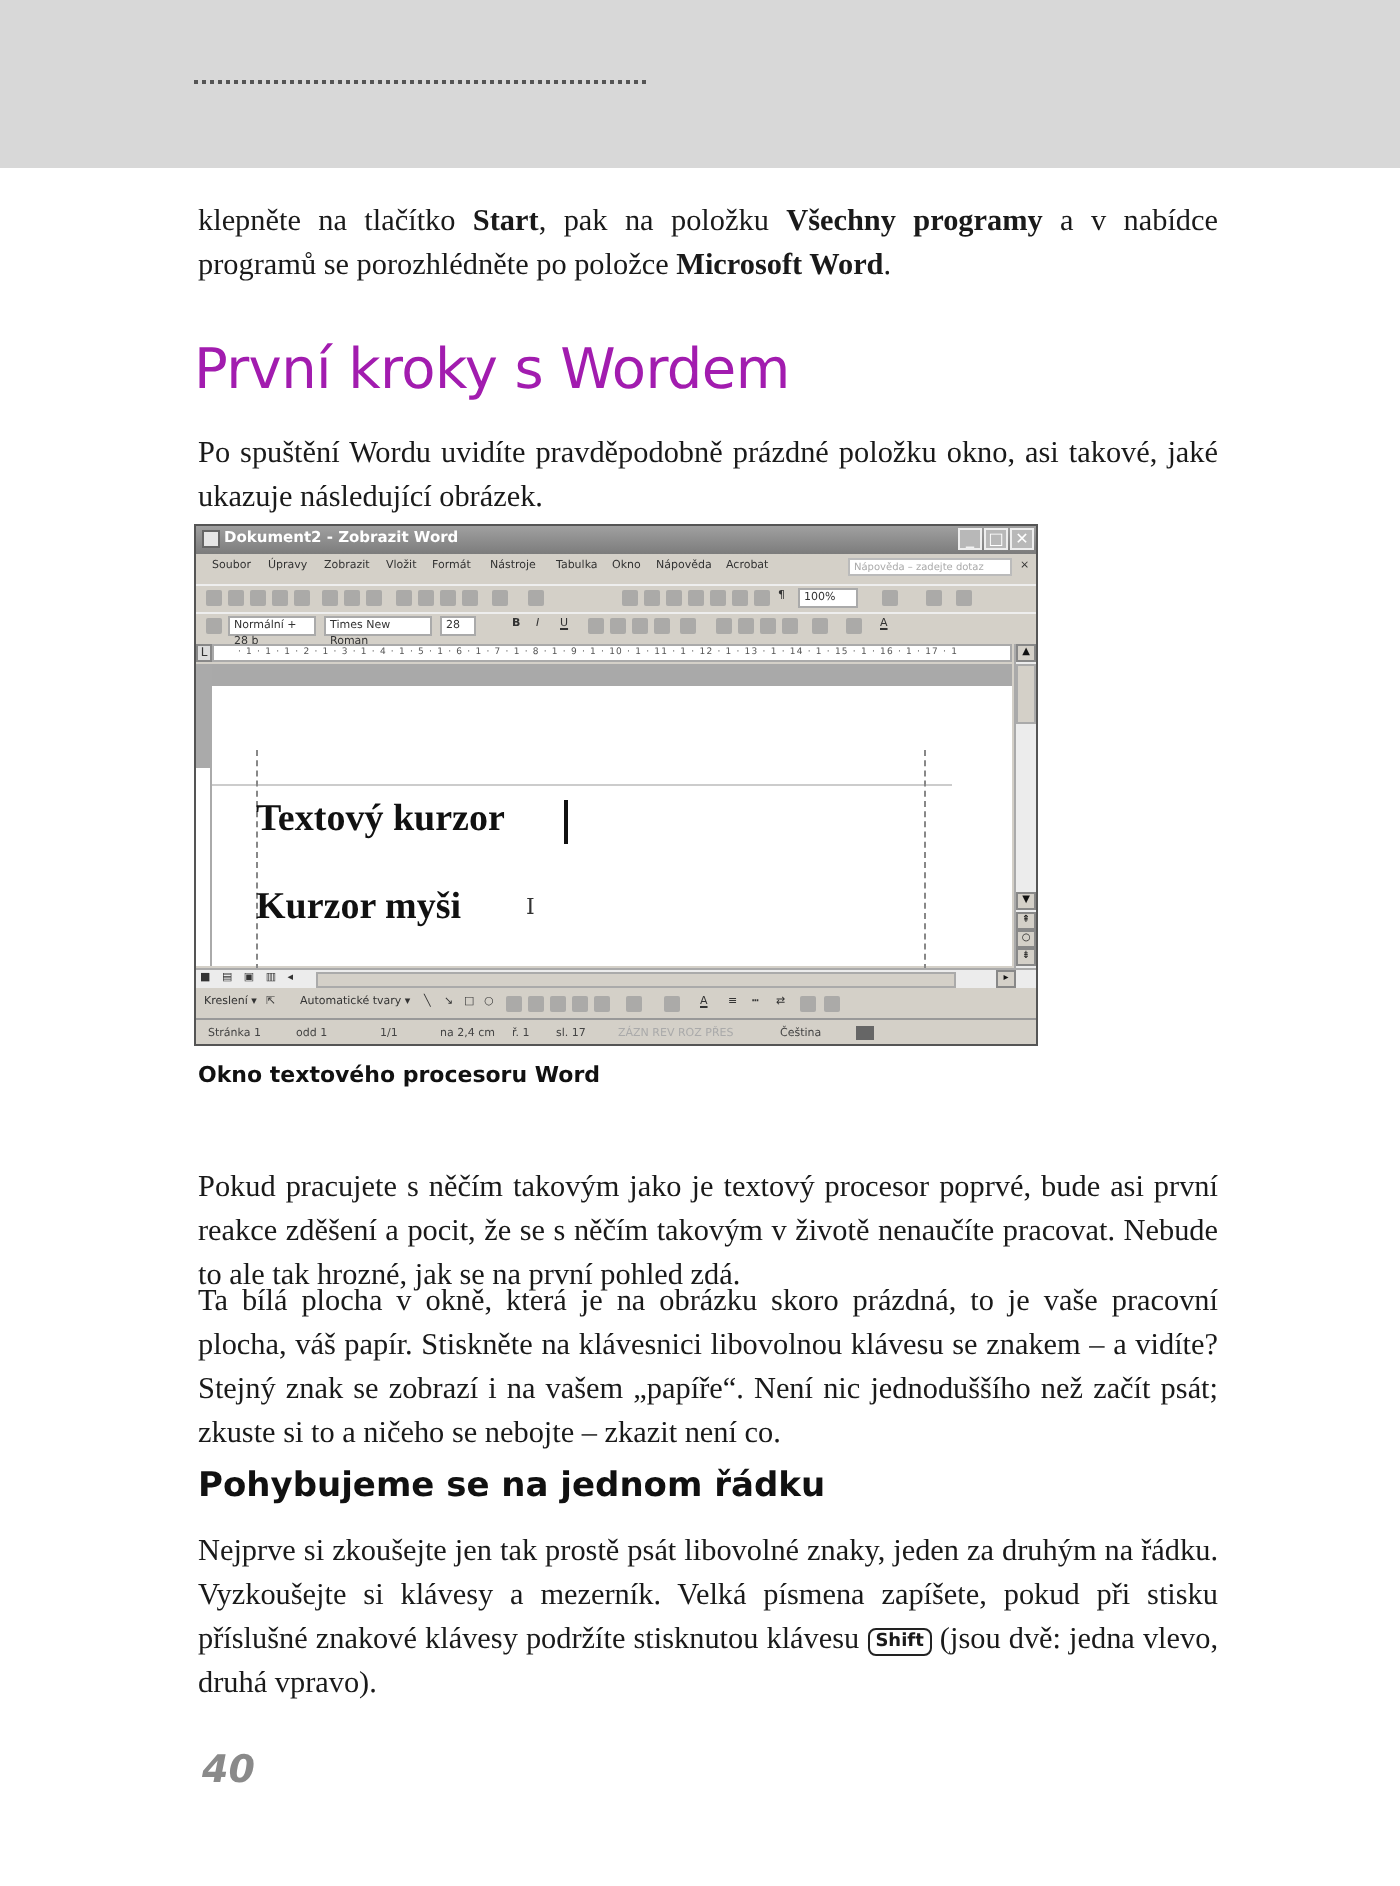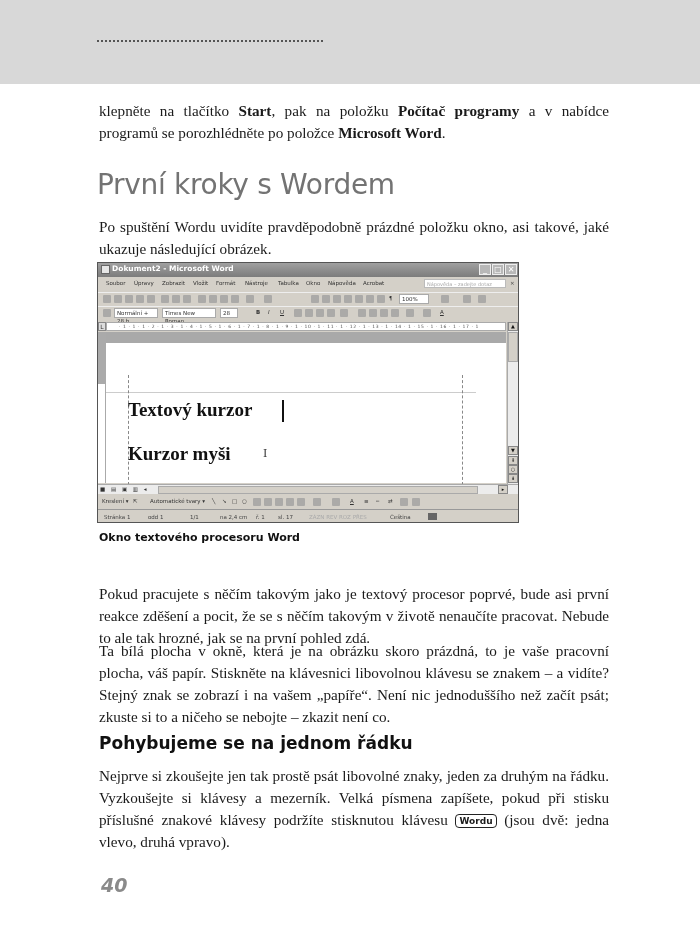--- a/index.html
+++ b/index.html
@@ -6,21 +6,21 @@
   html, body { width: 700px; height: 943px; background: #ffffff; overflow: hidden; }
   body { position: relative; font-family: "DejaVu Serif", serif; color: #1a1a1a; }
 
   .page-header { position: absolute; left: 0; top: 0; width: 700px; height: 84px; background: #d8d8d8; }
   .header-dots { position: absolute; left: 97px; top: 40px; width: 226px; border-top: 2px dotted #555; }
   .header-title { position: absolute; left: 97px; top: 50px; font-family: "DejaVu Sans", sans-serif; font-weight: bold; font-size: 20px; color: #7a7a7a; letter-spacing: 0.2px; }
 
   .para { position: absolute; left: 99px; width: 510px; font-family: "Liberation Serif", serif; font-size: 15.2px; line-height: 22px; text-align: justify; color: #1a1a1a; }
   .para b { font-weight: bold; }
 
-  .h1 { position: absolute; left: 97px; top: 168px; font-family: "DejaVu Sans", sans-serif; font-size: 28px; font-weight: normal; color: #737373; letter-spacing: -0.3px; }
+  .h1 { position: absolute; left: 97px; top: 168px; font-family: "DejaVu Sans", sans-serif; font-size: 28px; font-weight: normal; color: #a21caf; letter-spacing: -0.3px; }
   .h2 { position: absolute; left: 99px; top: 733px; font-family: "DejaVu Sans", sans-serif; font-size: 17px; font-weight: bold; color: #111; }
   .caption { position: absolute; left: 99px; top: 531px; font-family: "DejaVu Sans", sans-serif; font-size: 11px; font-weight: bold; color: #111; }
   .page-number { position: absolute; left: 101px; top: 874px; font-family: "DejaVu Sans", sans-serif; font-size: 19px; font-weight: bold; font-style: italic; color: #8a8a8a; }
 
   .key-badge { display: inline-block; font-family: "DejaVu Sans", sans-serif; font-size: 9px; font-weight: bold; border: 1.5px solid #222; border-radius: 4px; padding: 0 3px; line-height: 12px; background: #fff; vertical-align: 1px; }
 
   
   .word-window { position: absolute; left: 97px; top: 262px; width: 422px; height: 261px; background: #d4d0c8; border: 1px solid #555; font-family: "DejaVu Sans", sans-serif; color: #333; overflow: hidden; }
   .w-titlebar { position: absolute; left: 0; top: 0; width: 100%; height: 14px; background: linear-gradient(#a0a0a0, #7c7c7c); }
   .w-title { position: absolute; left: 14px; top: 1px; font-size: 7.5px; font-weight: bold; color: #fff; }
@@ -57,30 +57,30 @@
   .w-statusbar span { position: absolute; top: 4px; white-space: nowrap; }
   .st-dim { color: #aaa; }
 </style>
 </head>
 <body>
 
 <div class="page-header">
   <div class="header-dots"></div>
 </div>
 
-<p class="para" style="top:100px;"><span>klepněte na tlačítko </span><b>Start</b><span>, pak na položku </span><b>Počítač programy</b><span> a v nabídce programů se porozhlédněte po položce </span><b>Microsoft Word</b><span>.</span></p>
+<p class="para" style="top:100px;"><span>klepněte na tlačítko </span><b>Start</b><span>, pak na položku </span><b>Všechny programy</b><span> a v nabídce programů se porozhlédněte po položce </span><b>Microsoft Word</b><span>.</span></p>
 
 <h1 class="h1">První kroky s Wordem</h1>
 
 <p class="para" style="top:216px;">Po spuštění Wordu uvidíte pravděpodobně prázdné položku okno, asi takové, jaké ukazuje následující obrázek.</p>
 
 <div class="word-window">
   <div class="w-titlebar">
     <div class="w-app-icon"></div>
-    <div class="w-title">Dokument2 - Microsoft Word</div>
+    <div class="w-title">Dokument2 - Zobrazit Word</div>
     <div class="w-winbtn" style="left:381px;">_</div>
     <div class="w-winbtn" style="left:394px;">□</div>
     <div class="w-winbtn" style="left:407px;">✕</div>
   </div>
 
   <div class="w-menubar">
     <span style="left:8px;">Soubor</span>
     <span style="left:36px;">Úpravy</span>
     <span style="left:64px;">Zobrazit</span>
     <span style="left:95px;">Vložit</span>
@@ -212,15 +212,15 @@
     <span style="left:330px; width:9px; height:7px; background:#666; top:3px;"></span>
   </div>
 </div>
 
 <div class="caption">Okno textového procesoru Word</div>
 
 <p class="para" style="top:583px;">Pokud pracujete s něčím takovým jako je textový procesor poprvé, bude asi první reakce zděšení a pocit, že se s něčím takovým v životě nenaučíte pracovat. Nebude to ale tak hrozné, jak se na první pohled zdá.</p>
 <p class="para" style="top:640px;">Ta bílá plocha v okně, která je na obrázku skoro prázdná, to je vaše pracovní plocha, váš papír. Stiskněte na klávesnici libovolnou klávesu se znakem – a vidíte? Stejný znak se zobrazí i na vašem „papíře“.  Není nic jednoduššího než začít psát; zkuste si to a ničeho se nebojte – zkazit není co.</p>
 
 <h2 class="h2">Pohybujeme se na jednom řádku</h2>
-<p class="para" style="top:765px;"><span>Nejprve si zkoušejte jen tak prostě psát libovolné znaky, jeden za druhým na řádku. Vyzkoušejte si klávesy a mezerník. Velká písmena zapíšete, pokud při stisku příslušné znakové klávesy podržíte stisknutou klávesu </span><span class="key-badge">Wordu</span><span> (jsou dvě: jedna vlevo, druhá vpravo).</span></p>
+<p class="para" style="top:765px;"><span>Nejprve si zkoušejte jen tak prostě psát libovolné znaky, jeden za druhým na řádku. Vyzkoušejte si klávesy a mezerník. Velká písmena zapíšete, pokud při stisku příslušné znakové klávesy podržíte stisknutou klávesu </span><span class="key-badge">Shift</span><span> (jsou dvě: jedna vlevo, druhá vpravo).</span></p>
 
 <div class="page-number">40</div>
 
 </body></html>

